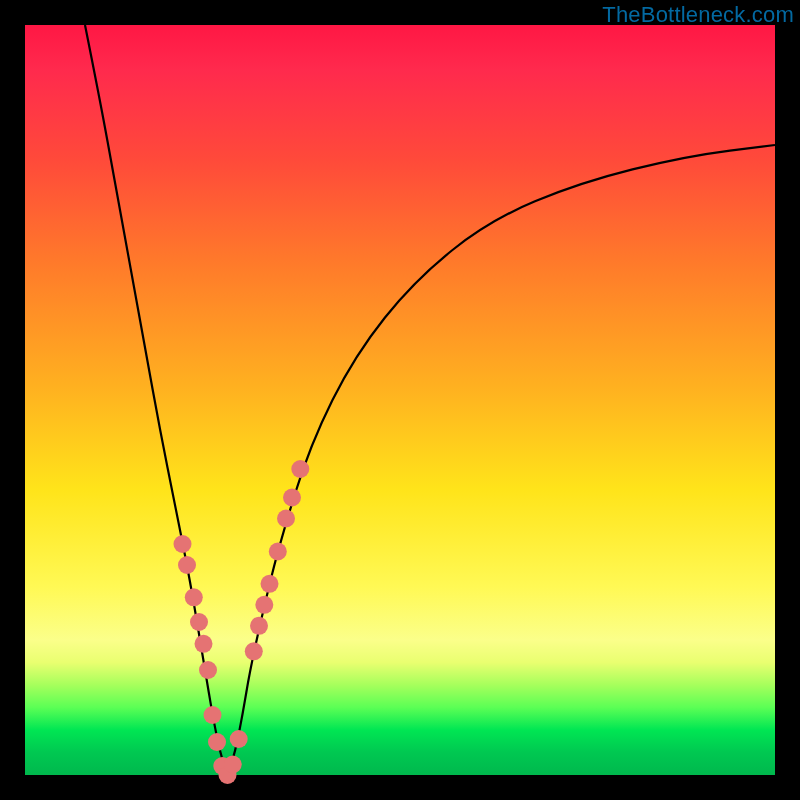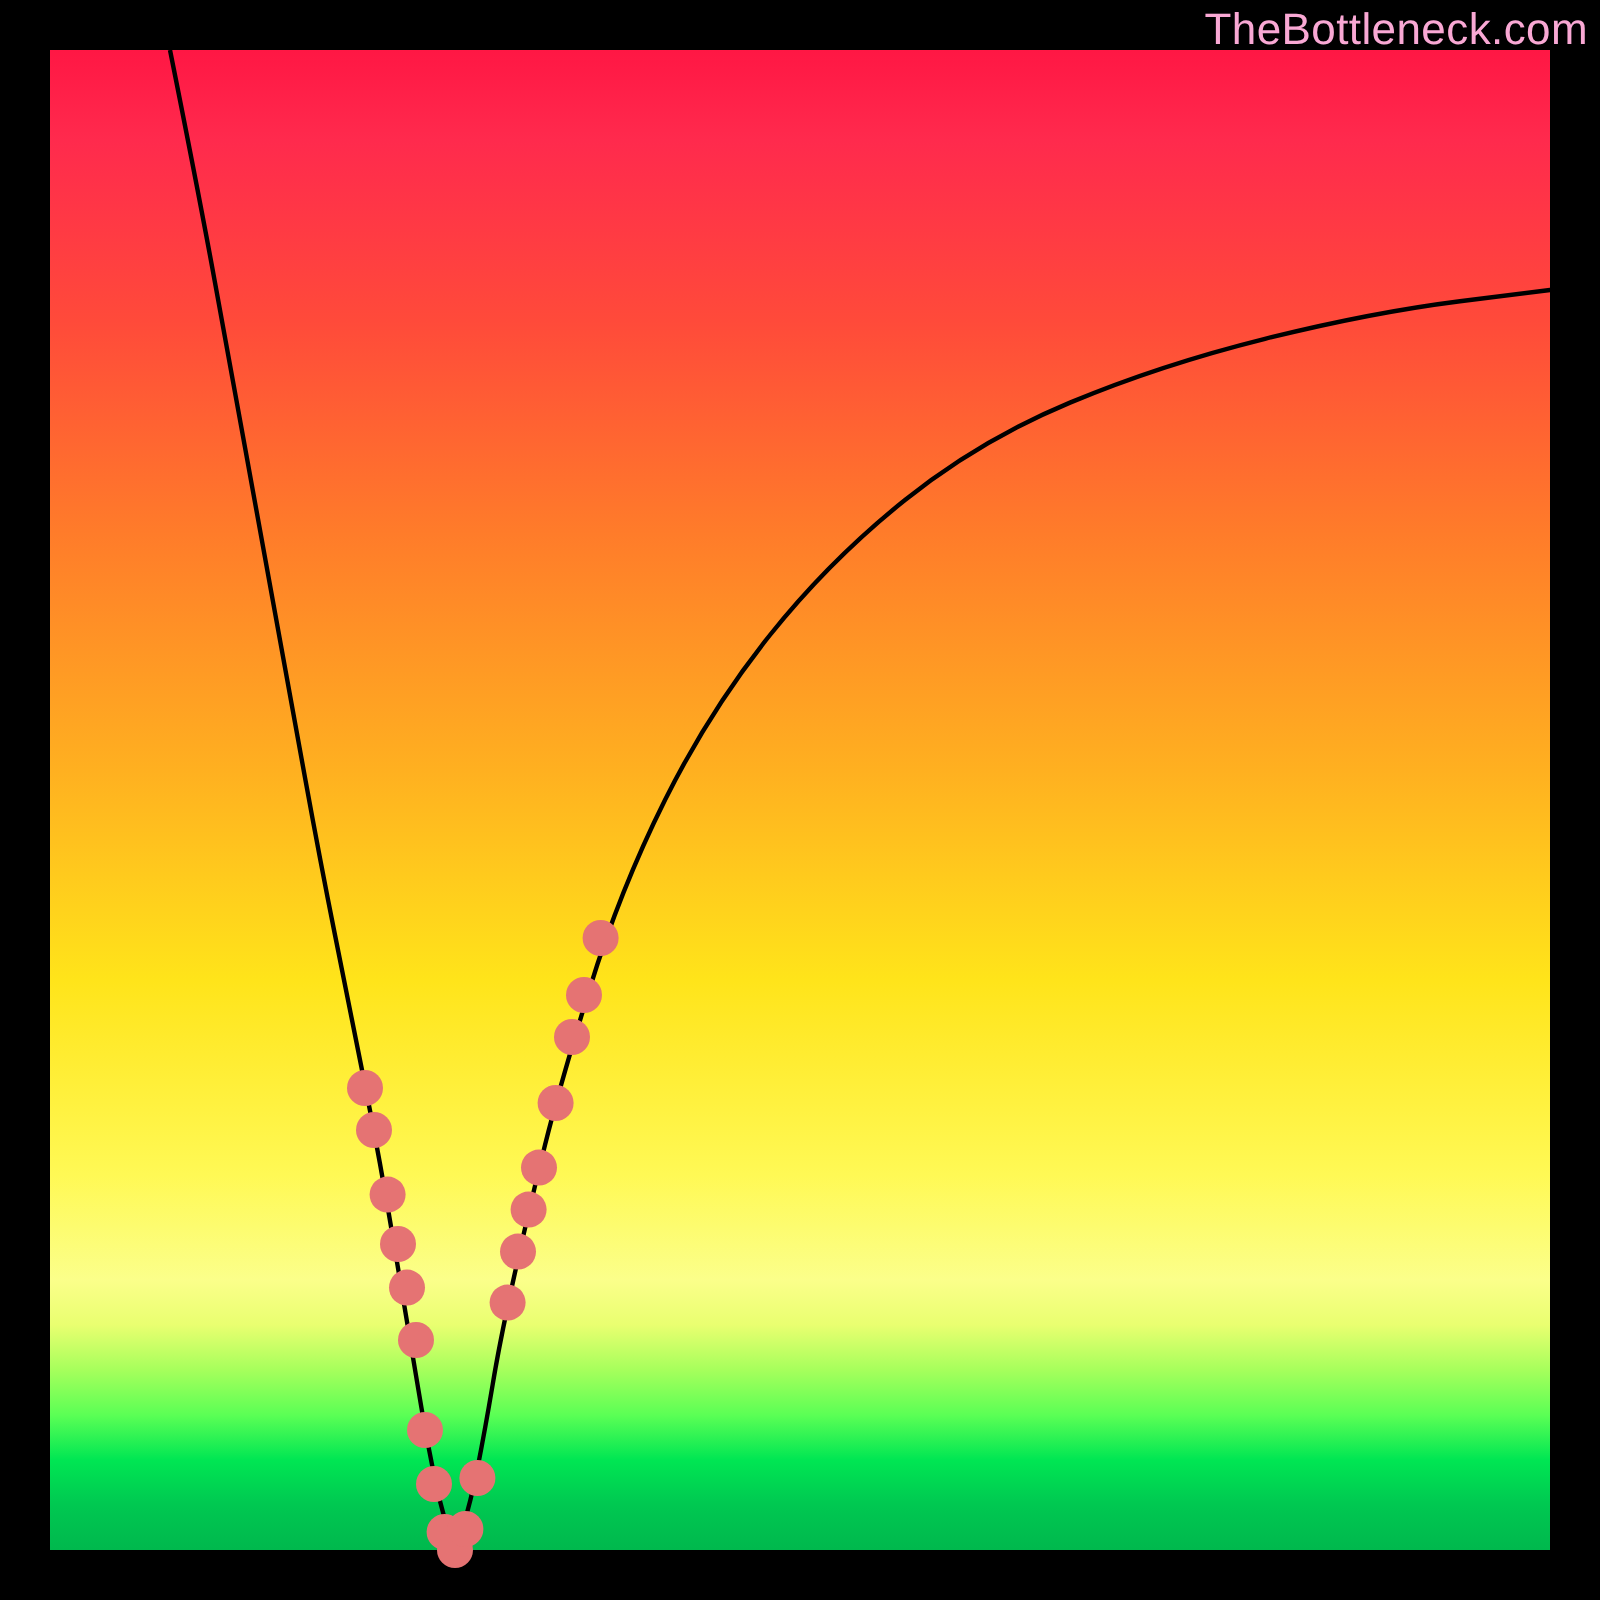--- a/index.html
+++ b/index.html
@@ -41,21 +41,21 @@
       #5bff55 91%,
       #00e653 94%,
       #00c851 97%,
       #00b84d 100%
     );
   }
   .watermark {
     position: absolute;
     top: 2px;
     right: 6px;
-    color: #f9a8d4;
+    color: #0369a1;
     font-size: 22px;
     font-weight: 500;
     letter-spacing: 0.2px;
     user-select: none;
   }
   svg.curve {
     position: absolute;
     top: 0;
     left: 0;
     width: 750px;

